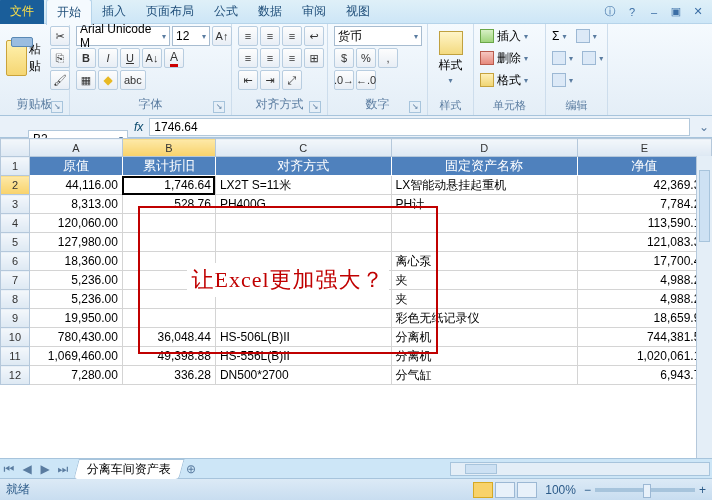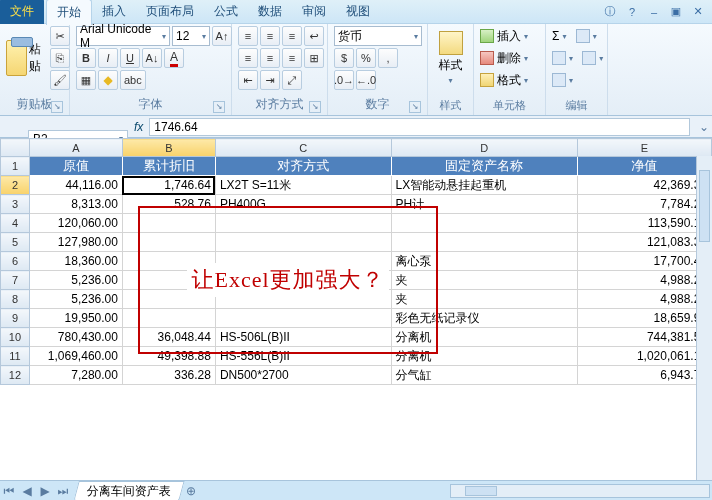--- a/index.html
+++ b/index.html
@@ -379,13 +379,29 @@
     <span class="nav-btn">⏮</span>
     <span class="nav-btn">◀</span>
     <span class="nav-btn">▶</span>
     <span class="nav-btn">⏭</span>
     <div class="sheet-tab"><span>分离车间资产表</span></div>
     <span class="nav-btn">⊕</span>
     <div class="tab-rail"></div>
     <div class="hscroll"></div>
   </div>
 
+  <div class="statusbar">
+    <span>就绪</span>
+    <div style="display:flex; align-items:center; gap:8px">
+      <div class="view-btns">
+        <div class="vb active"></div>
+        <div class="vb"></div>
+        <div class="vb"></div>
+      </div>
+      <span>100%</span>
+      <div class="zoom">
+        <span>−</span>
+        <div class="zoom-slider"></div>
+        <span>+</span>
+      </div>
+    </div>
+  </div>
 </div>
 
 </body></html>

